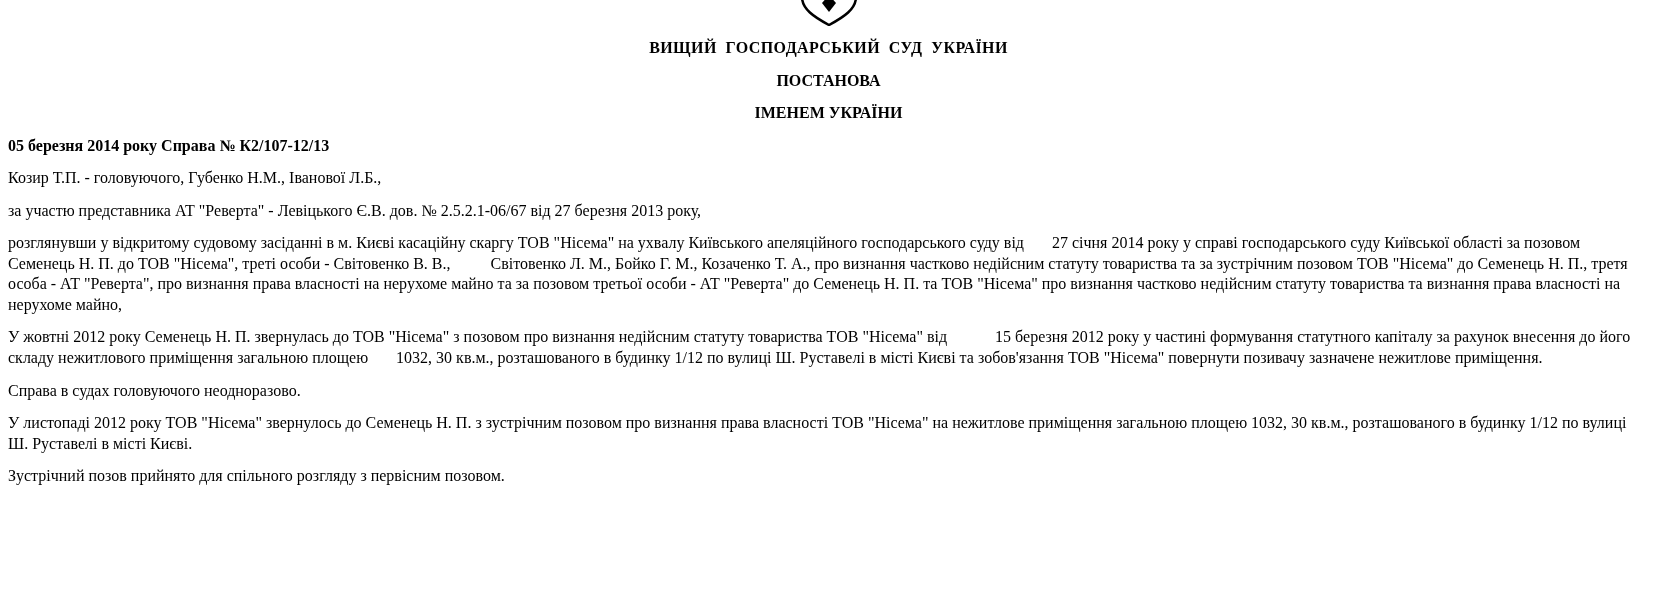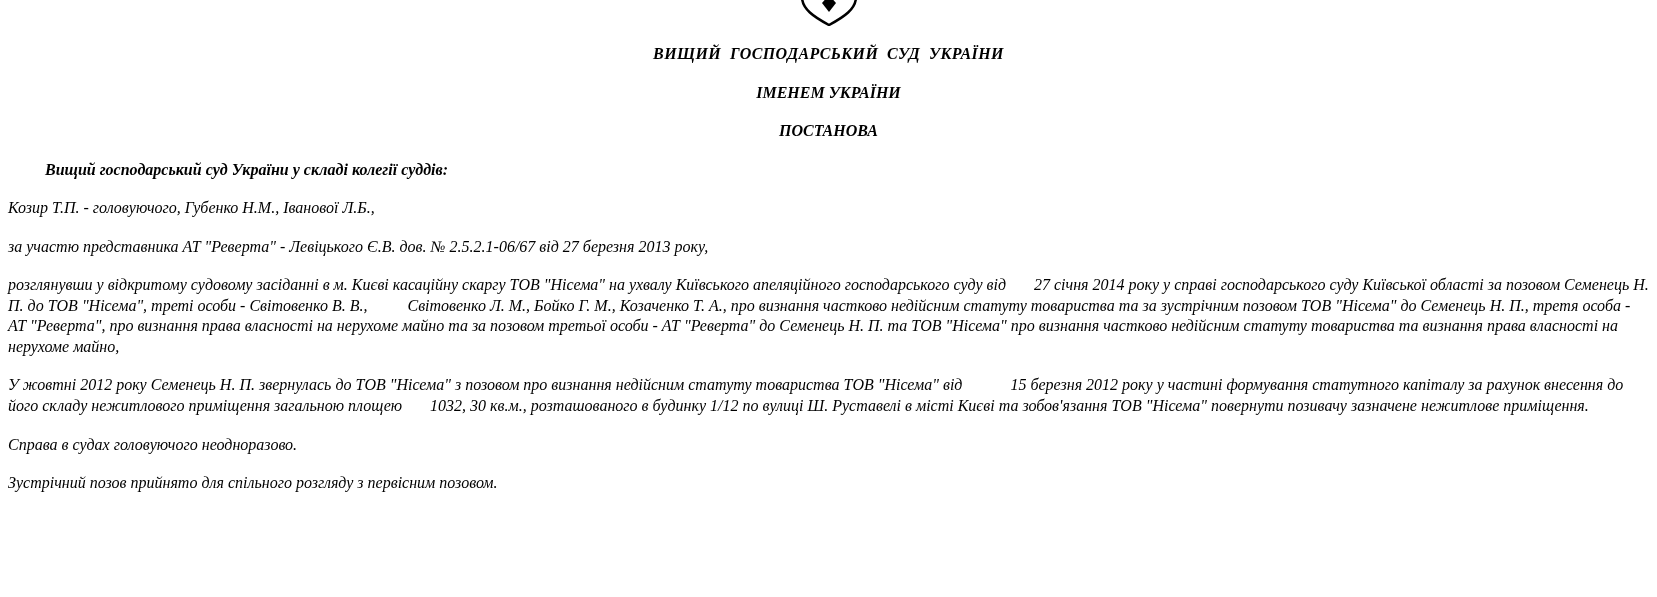--- a/index.html
+++ b/index.html
@@ -12,24 +12,23 @@
     height: 597px;
     overflow: hidden;
     color: #000000;
     font-family: "Liberation Serif", "DejaVu Serif", serif;
     font-size: 16px;
   }
   .doc {
     padding: 0 8px;
   }
   p {
-    margin: 18px 0;
+    margin: 12px 0;
     line-height: 1.285;
     white-space: pre-wrap; 
-    font-style: italic;
   }
   .center { text-align: center; }
   .bold { font-weight: bold; }
   .indent { text-indent: 37px; }
   .court-name { letter-spacing: 0.4px; }
   
   .emblem-wrap {
     height: 26px;
     display: flex;
     justify-content: center;
@@ -51,34 +50,35 @@
       <path d="M2 2 H56 V46 C56 58 44 66 29 74 C14 66 2 58 2 46 Z" fill="#ffffff" stroke="#000000" stroke-width="2.5"></path>
 
       <path d="M15 8 V34 Q15 44 29 50 Q43 44 43 34 V8 H36 V33 Q36 39 29 42 Q22 39 22 33 V8 Z" fill="#000000"></path>
       <rect x="25.5" y="8" width="7" height="38" fill="#000000"></rect>
       <path d="M29 44 L36 52 L29 61 L22 52 Z" fill="#000000"></path>
     </svg>
   </div>
 
   <p class="center bold court-name">ВИЩИЙ  ГОСПОДАРСЬКИЙ  СУД  УКРАЇНИ</p>
 
+  <p class="center bold">ПОСТАНОВА</p>
+
   <p class="center bold">ІМЕНЕМ УКРАЇНИ</p>
 
-  <p class="center bold">ПОСТАНОВА</p>
+  <p class="bold">05 березня 2014 року Справа № К2/107-12/13</p>
 
-
-  <p class="bold indent">Вищий господарський суд України у складі колегії суддів:</p>
 
   <p>Козир Т.П. - головуючого, Губенко Н.М., Іванової Л.Б.,</p>
 
   <p>за участю представника АТ "Реверта" - Левіцького Є.В. дов. № 2.5.2.1-06/67 від 27 березня 2013 року,</p>
 
   <p>розглянувши у відкритому судовому засіданні в м. Києві касаційну скаргу ТОВ "Нісема" на ухвалу Київського апеляційного господарського суду від       27 січня 2014 року у справі господарського суду Київської області за позовом Семенець Н. П. до ТОВ "Нісема", треті особи - Світовенко В. В.,          Світовенко Л. М., Бойко Г. М., Козаченко Т. А., про визнання частково недійсним статуту товариства та за зустрічним позовом ТОВ "Нісема" до Семенець Н. П., третя особа - АТ "Реверта", про визнання права власності на нерухоме майно та за позовом третьої особи - АТ "Реверта" до Семенець Н. П. та ТОВ "Нісема" про визнання частково недійсним статуту товариства та визнання права власності на нерухоме майно,</p>
 
 
   <p>У жовтні 2012 року Семенець Н. П. звернулась до ТОВ "Нісема" з позовом про визнання недійсним статуту товариства ТОВ "Нісема" від            15 березня 2012 року у частині формування статутного капіталу за рахунок внесення до його складу нежитлового приміщення загальною площею       1032, 30 кв.м., розташованого в будинку 1/12 по вулиці Ш. Руставелі в місті Києві та зобов'язання ТОВ "Нісема" повернути позивачу зазначене нежитлове приміщення.</p>
 
   <p>Справа в судах головуючого неодноразово.</p>
 
+  <p>У листопаді 2012 року ТОВ "Нісема" звернулось до Семенець Н. П. з зустрічним позовом про визнання права власності ТОВ "Нісема" на нежитлове приміщення загальною площею 1032, 30 кв.м., розташованого в будинку 1/12 по вулиці Ш. Руставелі в місті Києві.</p>
 
   <p>Зустрічний позов прийнято для спільного розгляду з первісним позовом.</p>
 
 </div>
 
 </body></html>

